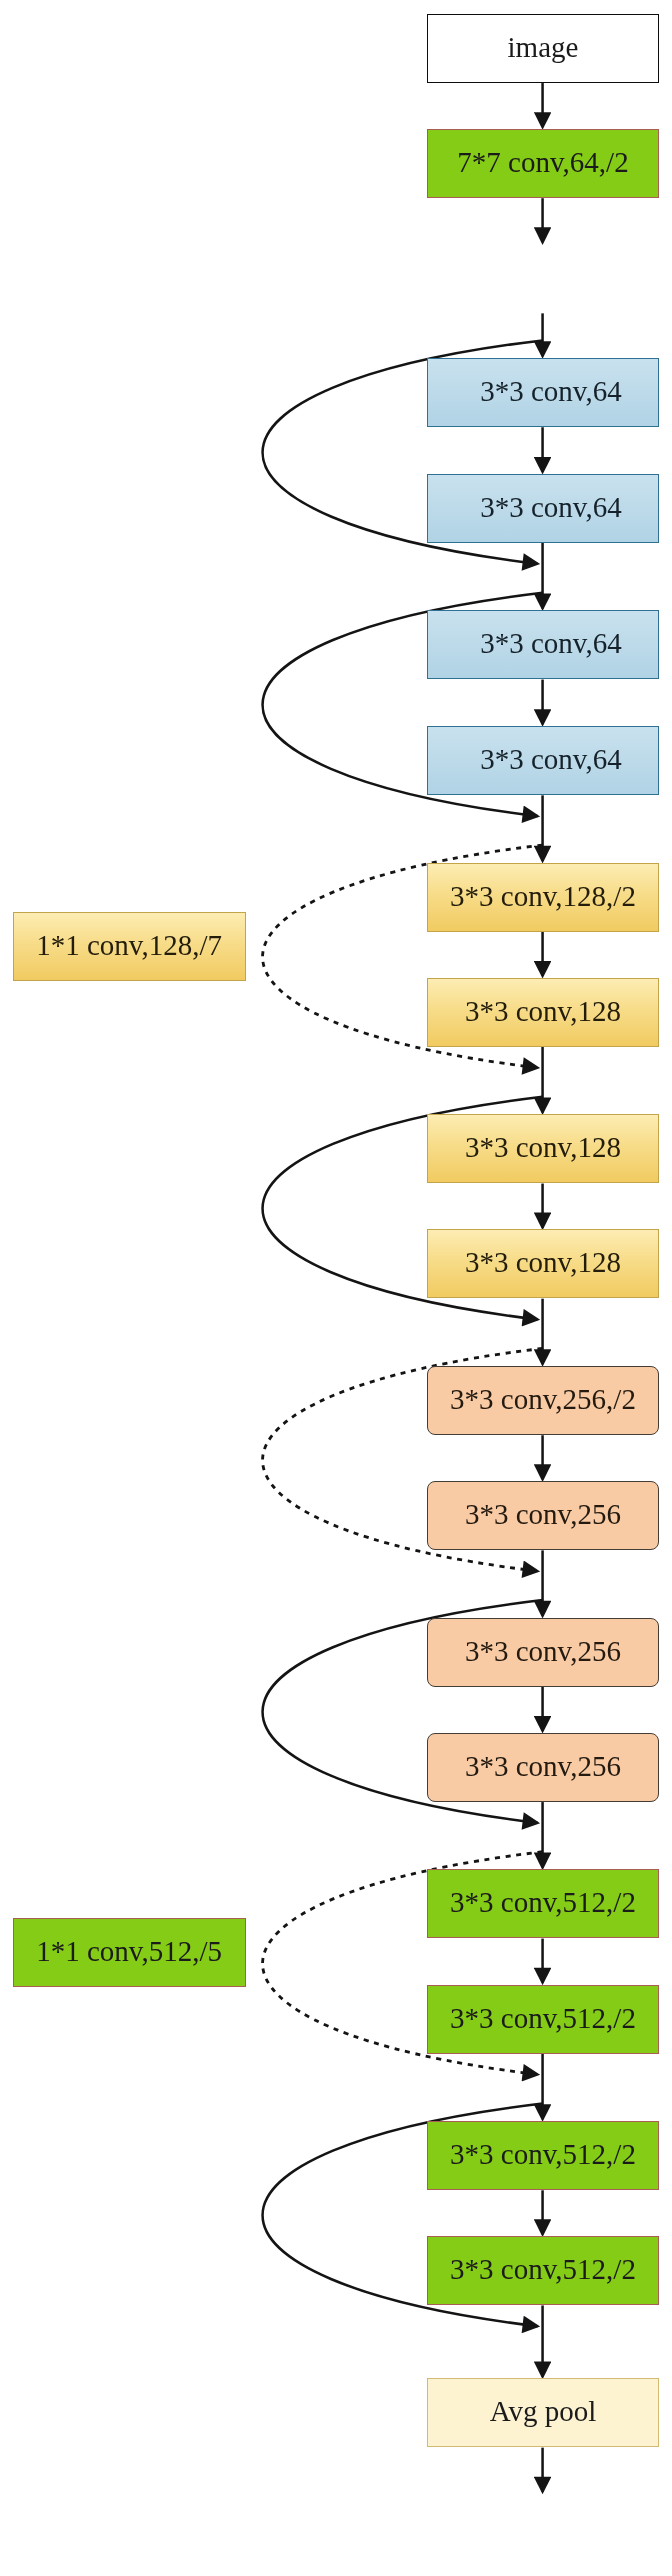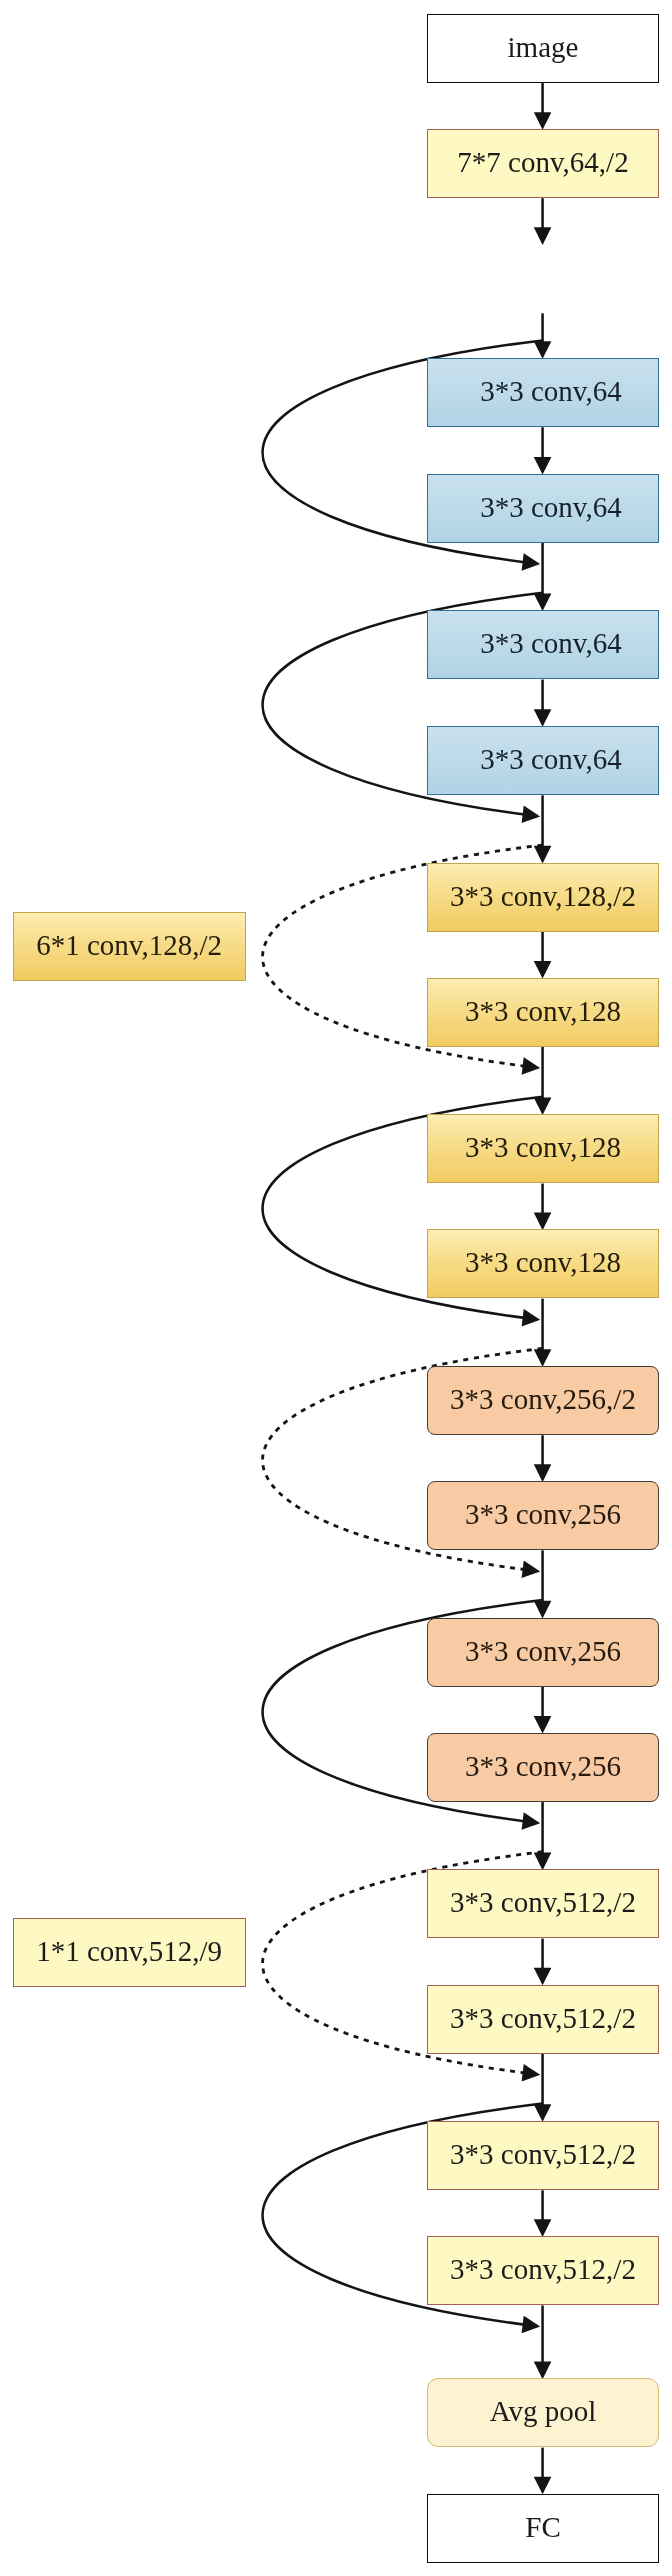--- a/index.html
+++ b/index.html
@@ -42,42 +42,41 @@
     line-height: 64px;
     white-space: nowrap;
     color: #1b1b1b;
     background: #ffffff;
   }
   .node.side {
     left: 12.6px;
     width: 233px;
   }
   .node.io   { background: #ffffff; border-color: #0d0d0d; }
-  .node.pink { background: #fef9c3; border-color: #a85d55; }
+  .node.pink { background: #84cc16; border-color: #a85d55; }
   .node.blue {
     background: linear-gradient(180deg, #c9e1ee 0%, #b0d3e5 100%);
     border-color: #2f7093;
     color: #16222b;
     padding-left: 16px;
   }
   .node.yellow {
     background: linear-gradient(180deg, #fdedb3 0%, #f7dc89 45%, #f1cb61 100%);
     border-color: #c3a44b;
     color: #241d0c;
   }
   .node.orange {
     background: #f8cba4;
     border-color: #433d36;
     color: #241a10;
     border-radius: 8px;
   }
   .node.cream {
     background: #fdf3d1;
     border-color: #d2ba72;
-    border-radius: 11px;
   }
 </style>
 </head>
 <body>
 
 <div class="canvas">
 
   <svg class="wires" viewBox="0 0 1069 4094" aria-hidden="true">
     <defs>
       <marker id="ah" viewBox="0 0 10 10" refX="8.5" refY="5" markerWidth="32" markerHeight="28" markerUnits="userSpaceOnUse" orient="auto">
@@ -117,34 +116,33 @@
   </svg>
 
   <div class="node io" style="top:14px">image</div>
   <div class="node pink" style="top:129px">7*7 conv,64,/2</div>
 
   <div class="node blue" style="top:358px">3*3 conv,64</div>
   <div class="node blue" style="top:474px">3*3 conv,64</div>
   <div class="node blue" style="top:610px">3*3 conv,64</div>
   <div class="node blue" style="top:726px">3*3 conv,64</div>
 
-  <div class="node yellow side" style="top:912px">6*1 conv,128,/2</div>
+  <div class="node yellow side" style="top:912px">1*1 conv,128,/7</div>
   <div class="node yellow" style="top:863px">3*3 conv,128,/2</div>
   <div class="node yellow" style="top:978px">3*3 conv,128</div>
   <div class="node yellow" style="top:1114px">3*3 conv,128</div>
   <div class="node yellow" style="top:1229px">3*3 conv,128</div>
 
   <div class="node orange" style="top:1366px">3*3 conv,256,/2</div>
   <div class="node orange" style="top:1481px">3*3 conv,256</div>
   <div class="node orange" style="top:1618px">3*3 conv,256</div>
   <div class="node orange" style="top:1733px">3*3 conv,256</div>
 
-  <div class="node pink side" style="top:1918px">1*1 conv,512,/9</div>
+  <div class="node pink side" style="top:1918px">1*1 conv,512,/5</div>
   <div class="node pink" style="top:1869px">3*3 conv,512,/2</div>
   <div class="node pink" style="top:1985px">3*3 conv,512,/2</div>
   <div class="node pink" style="top:2121px">3*3 conv,512,/2</div>
   <div class="node pink" style="top:2236px">3*3 conv,512,/2</div>
 
   <div class="node cream" style="top:2378px">Avg pool</div>
-  <div class="node io" style="top:2494px">FC</div>
 
 </div>
 
 
 </body></html>

